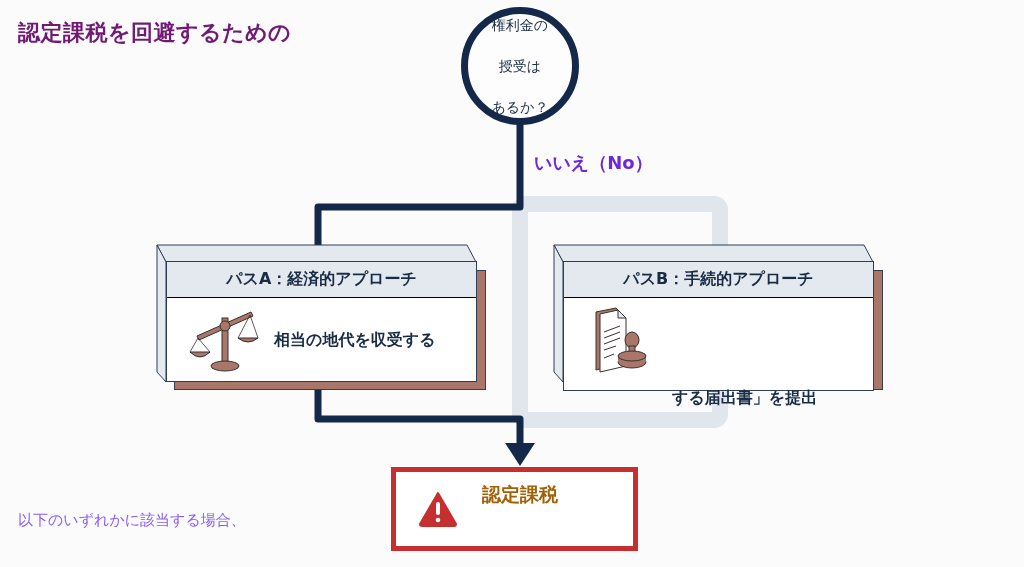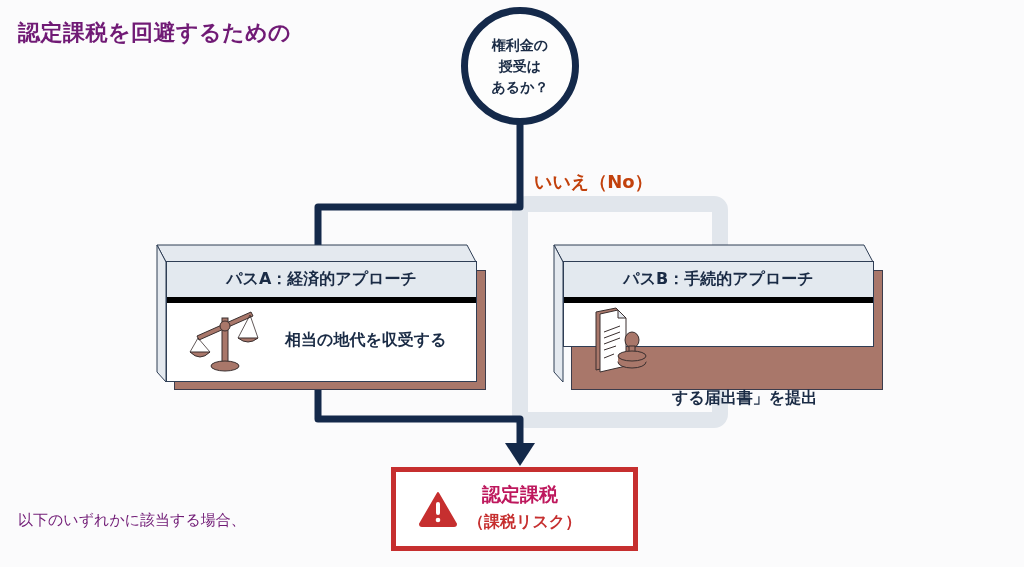--- a/index.html
+++ b/index.html
@@ -14,61 +14,61 @@
     font-size: 22px; font-weight: bold; line-height: 33px; color: #701a75;
     letter-spacing: 0.5px;
   }
   .title div { white-space: nowrap; }
   svg.flow { position: absolute; left: 0; top: 0; }
   .q-circle {
     position: absolute; left: 461px; top: 7px; width: 118px; height: 118px;
     box-sizing: border-box; border: 7px solid #14294a; border-radius: 50%;
     background: #fdfdfd; display: flex; flex-direction: column;
     align-items: center; justify-content: center;
-    font-size: 14px; font-weight: bold; line-height: 21px; color: #1a2b45;
+    font-size: 14px; font-weight: normal; line-height: 21px; color: #1a2b45; gap: 20px;
   }
   .no-label {
-    position: absolute; left: 534px; top: 170px;
-    font-size: 18px; font-weight: bold; color: #c2410c; white-space: nowrap;
+    position: absolute; left: 534px; top: 151px;
+    font-size: 18px; font-weight: bold; color: #6d28d9; white-space: nowrap;
   }
   .card { position: absolute; }
   .card .shadow {
     position: absolute; background: #a9776a; border: 1px solid #3c3c4c;
   }
   .card .face {
     position: absolute; background: #ffffff; border: 1px solid #2f3e55;
     box-sizing: border-box;
   }
   .card .header {
     position: absolute; left: 0; top: 0; right: 0; height: 35px;
-    background: #e3e9ef; border-bottom: 6px solid #000000;
+    background: #e3e9ef; border-bottom: 1px solid #000000;
     display: flex; align-items: center; justify-content: center;
     font-size: 16px; font-weight: bold; color: #1a2b45; white-space: nowrap;
   }
   .card .body-text {
     position: absolute; font-size: 16px; font-weight: bold; color: #1a2b45;
     line-height: 26px; white-space: nowrap;
   }
   .card .icon { position: absolute; }
   .risk-box {
     position: absolute; left: 391px; top: 467px; width: 247px; height: 84px;
     box-sizing: border-box; border: 5px solid #c62f2f; background: #ffffff;
   }
   .risk-title {
     position: absolute; left: 86px; top: 10px; font-size: 19px; font-weight: bold;
-    color: #be185d; white-space: nowrap;
+    color: #a16207; white-space: nowrap;
   }
   .risk-sub {
     position: absolute; left: 72px; top: 40px; font-size: 16px; font-weight: bold;
     color: #c62f2f; white-space: nowrap;
   }
   .warn-icon { position: absolute; left: 22px; top: 19px; }
   .note {
     position: absolute; left: 18px; top: 508px;
-    font-size: 15px; line-height: 25px; color: #701a75; white-space: nowrap;
+    font-size: 15px; line-height: 25px; color: #8b5cf6; white-space: nowrap;
   }
 </style>
 </head>
 <body>
 
 <div class="title">
   <div>認定課税を回避するための</div>
 </div>
 
 <svg class="flow" width="1024" height="567">
@@ -105,31 +105,31 @@
         <path d="M1,46 Q11,56 21,46 Z"></path>
         <path d="M49,32 Q59,40 69,32 Z"></path>
       </g>
       <g stroke="#3a2f2f" stroke-width="0.8" fill="none">
         <line x1="9" y1="32" x2="1" y2="46"></line>
           <line x1="9" y1="32" x2="21" y2="46"></line>
         <line x1="61" y1="9" x2="49" y2="32"></line>
           <line x1="61" y1="9" x2="69" y2="32"></line>
       </g>
     </svg>
-    <div class="body-text" style="left:118px;top:65px;">相当の地代を収受する</div>
+    <div class="body-text" style="left:107px;top:65px;">相当の地代を収受する</div>
   </div>
 </div>
 
 <div class="card" style="left:0;top:0;">
   <div class="shadow" style="left:571px;top:270px;width:310px;height:118px;"></div>
   <svg style="position:absolute;left:553px;top:244px;" width="322" height="140">
     <polygon points="1,1 311,1 320,18 10,18" fill="#e4e9ef" stroke="#2f3e55" stroke-width="1"></polygon>
     <polygon points="1,1 10,18 10,138 1,128" fill="#e4e9ef" stroke="#2f3e55" stroke-width="1"></polygon>
   </svg>
-  <div class="face" style="left:563px;top:261px;width:311px;height:86px;">
+  <div class="face" style="left:563px;top:261px;width:311px;height:130px;">
     <div class="header">パスB：手続的アプローチ</div>
     <svg class="icon" style="left:24px;top:44px;" width="62" height="68" viewBox="0 0 62 68">
       <g stroke="#3a2f2f" stroke-width="1">
         <polygon points="8,6 28,2 34,8 34,58 8,64" fill="#a9776a"></polygon>
         <polygon points="12,8 30,4 38,12 38,60 12,66" fill="#ffffff"></polygon>
         <polygon points="30,4 30,12 38,12" fill="#e4e9ef"></polygon>
       </g>
       <g stroke="#3a2f2f" stroke-width="1" fill="none">
         <line x1="16" y1="26" x2="32" y2="20"></line>
         <line x1="16" y1="32" x2="32" y2="26"></line>
@@ -149,18 +149,17 @@
   </div>
 </div>
 
 <div class="risk-box">
   <svg class="warn-icon" width="40" height="36" viewBox="0 0 40 36">
     <path d="M20,2 L38,33 Q38,35 36,35 L4,35 Q2,35 2,33 Z" fill="#c62f2f" stroke="#c62f2f" stroke-width="2" stroke-linejoin="round"></path>
     <rect x="18" y="11" width="4" height="13" rx="2" fill="#ffffff"></rect>
     <circle cx="20" cy="29" r="2.3" fill="#ffffff"></circle>
   </svg>
   <div class="risk-title">認定課税</div>
-  <div class="risk-sub">（課税リスク）</div>
 </div>
 
 <div class="note">
   <div>以下のいずれかに該当する場合、</div>
 </div>
 
 </body></html>

